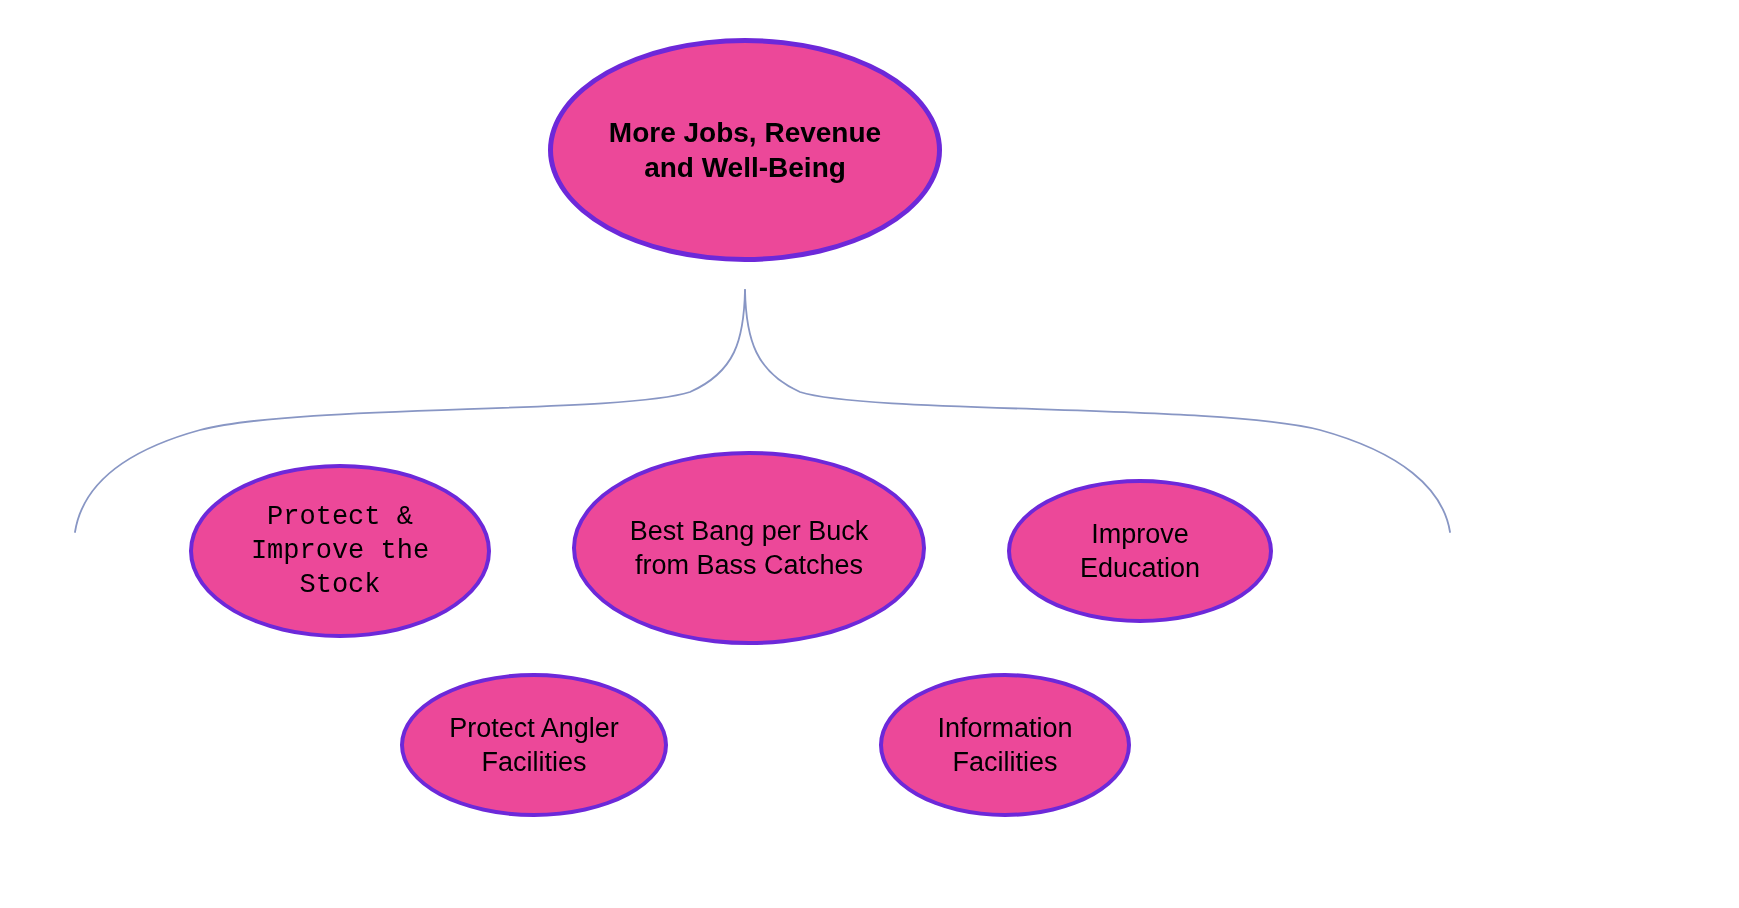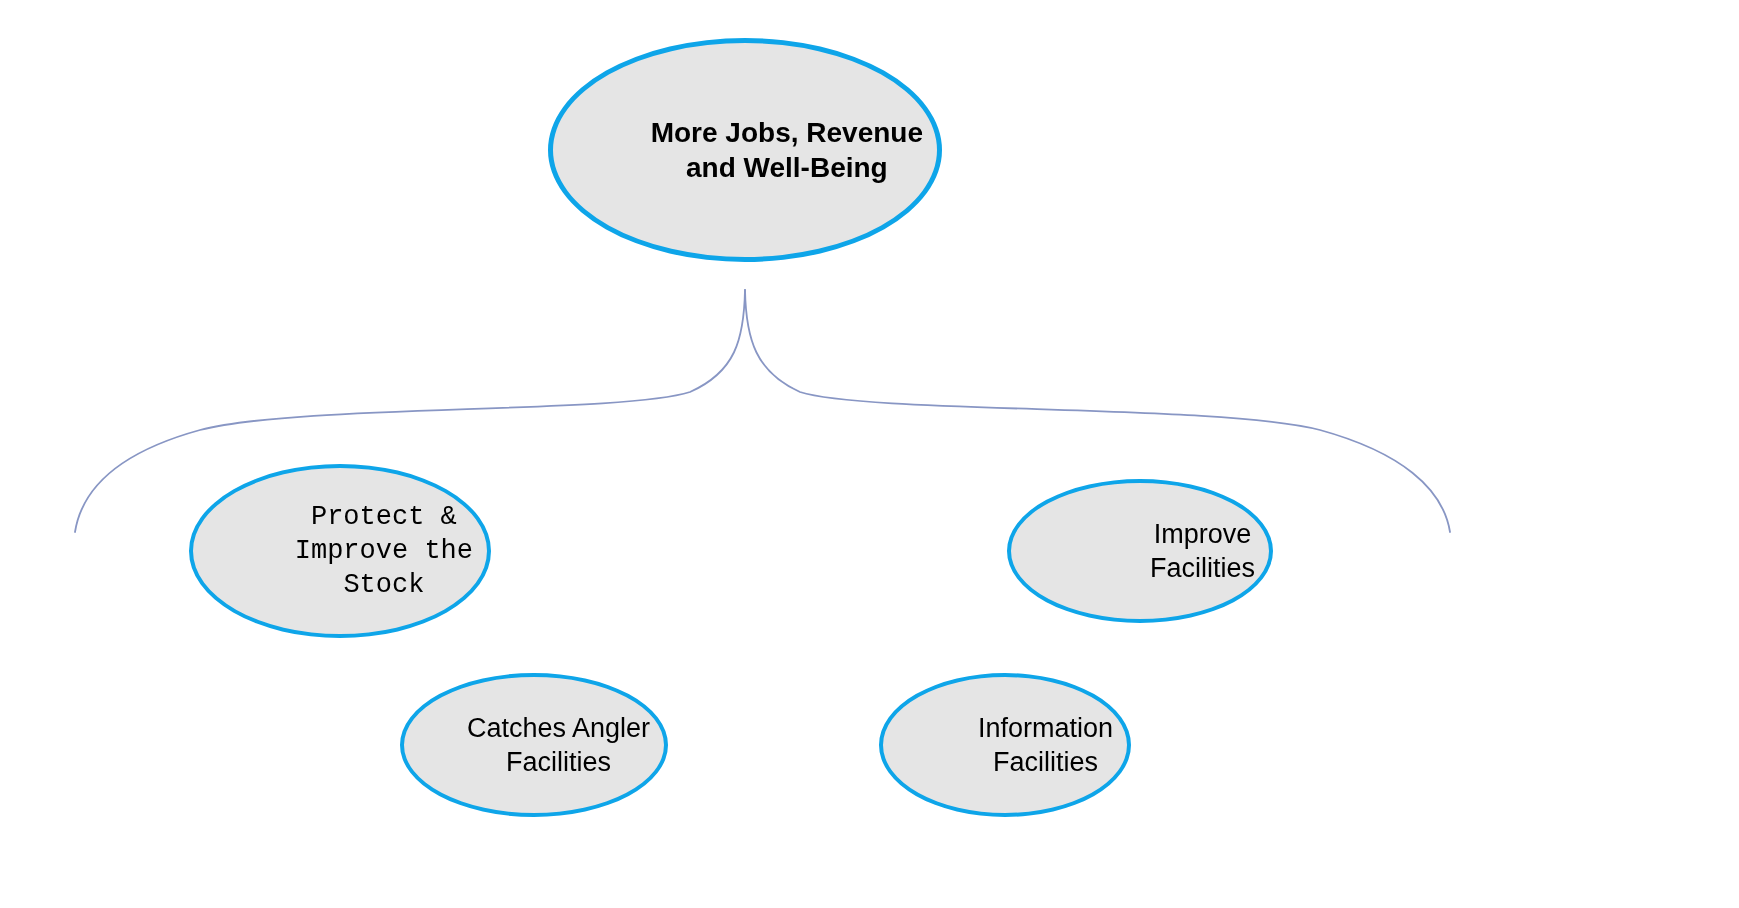--- a/index.html
+++ b/index.html
@@ -24,25 +24,25 @@
     left: 0;
     top: 0;
     width: 1739px;
     height: 908px;
     pointer-events: none;
   }
   .node {
     position: absolute;
     box-sizing: border-box;
     border-radius: 50%;
-    background: #e5e5e5;
-    border: 4px solid #0ea5e9;
+    background: #ec4899;
+    border: 4px solid #6d28d9;
     display: flex;
     align-items: center;
-    justify-content: flex-end;
+    justify-content: center;
     text-align: center;
   }
   .node-label {
     color: #000000;
     line-height: 1.26;
     white-space: pre-line;
     padding: 0 14px;
   }
   .node.root {
     border-width: 5px;
@@ -70,28 +70,32 @@
     <div class="node-label">More Jobs, Revenue
 and Well-Being</div>
   </div>
 
   <div class="node child" style="left:189px; top:464px; width:302px; height:174px;font-family:Liberation Mono, monospace;">
     <div class="node-label">Protect &amp;
 Improve the
 Stock</div>
   </div>
 
+  <div class="node child" style="left:572px; top:451px; width:354px; height:194px;">
+    <div class="node-label">Best Bang per Buck
+from Bass Catches</div>
+  </div>
 
   <div class="node child" style="left:1007px; top:479px; width:266px; height:144px;">
     <div class="node-label">Improve
-Facilities</div>
+Education</div>
   </div>
 
   <div class="node child" style="left:400px; top:673px; width:268px; height:144px;">
-    <div class="node-label">Catches Angler
+    <div class="node-label">Protect Angler
 Facilities</div>
   </div>
 
   <div class="node child" style="left:879px; top:673px; width:252px; height:144px;">
     <div class="node-label">Information
 Facilities</div>
   </div>
 
 </div>
 

